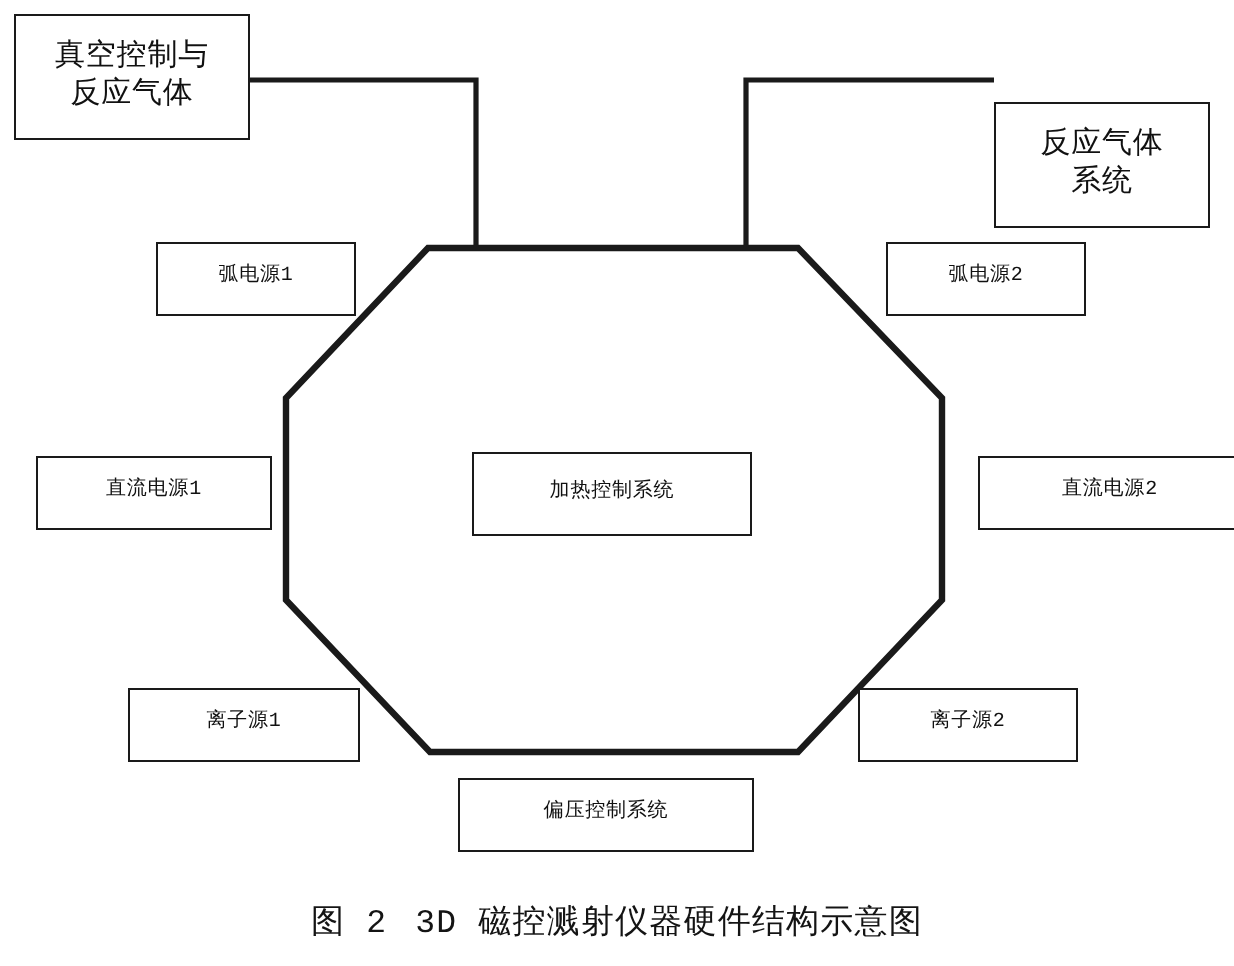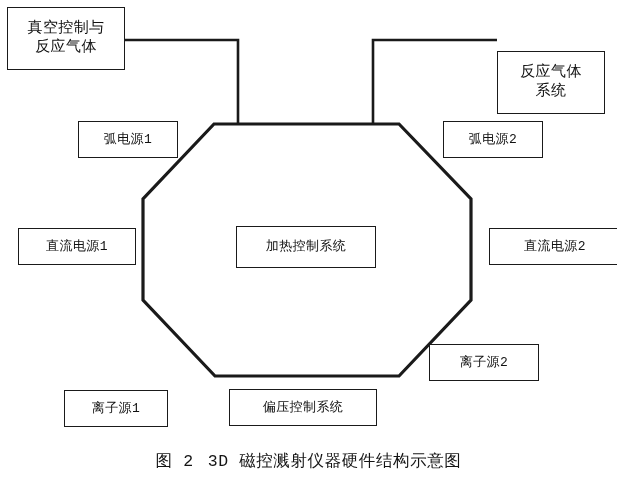--- a/index.html
+++ b/index.html
@@ -31,37 +31,37 @@
   .node {
     position: absolute;
     box-sizing: border-box;
     border: 1.6px solid #1a1a1a;
     background: #ffffff;
     display: flex;
     flex-direction: column;
     align-items: center;
     justify-content: center;
     text-align: center;
-    font-size: 13px;
+    font-size: 10px;
     line-height: 1.22;
     letter-spacing: 0.4px;
     color: #111111;
     z-index: 5;
   }
   .node .ln { display: block; white-space: nowrap; }
   .node.two-line { font-size: 15px; }
 
   
   #node-vacuum      { left: 7px;   top: 7px;   width: 118px; height: 63px; }
   #node-gas         { left: 497px; top: 7px;   width: 108px; height: 63px; margin-top: 44px; }
   #node-arc1        { left: 78px;  top: 121px; width: 100px; height: 37px; }
   #node-arc2        { left: 443px; top: 121px; width: 100px; height: 37px; }
   #node-dc1         { left: 18px;  top: 228px; width: 118px; height: 37px; }
   #node-dc2         { left: 489px; top: 228px; width: 132px; height: 37px; }
-  #node-ion1        { left: 64px;  top: 344px; width: 104px; height: 37px; margin-top: 46px; }
+  #node-ion1        { left: 64px;  top: 344px; width: 116px; height: 37px; }
   #node-ion2        { left: 429px; top: 344px; width: 110px; height: 37px; }
   #node-bias        { left: 229px; top: 389px; width: 148px; height: 37px; text-align: center; }
   #node-heat        { left: 236px; top: 226px; width: 140px; height: 42px; }
 
   #caption {
     position: absolute;
     left: 0;
     top: 450px;
     width: 617px;
     text-align: center;

